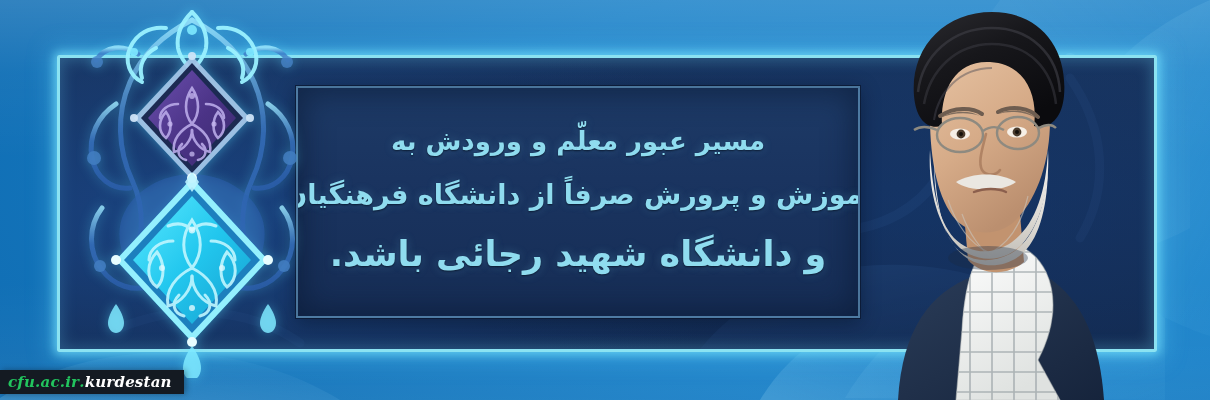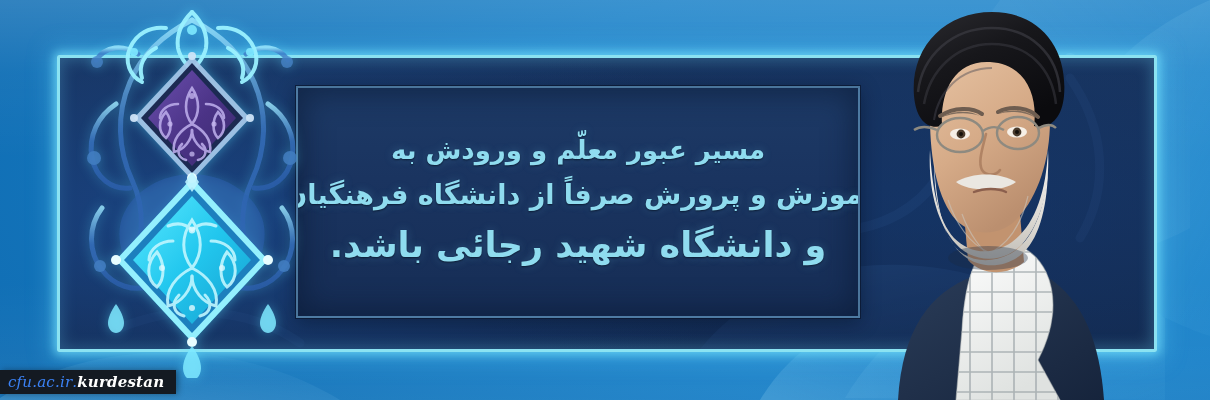--- a/index.html
+++ b/index.html
@@ -61,21 +61,21 @@
     left:296px;top:86px;
     width:560px;height:228px;
     border:2px solid rgba(118,176,214,.55);
     background:linear-gradient(180deg,#1d3a66 0%,#1a3460 40%,#162d55 100%);
     box-shadow:
       0 0 0 1px rgba(10,22,44,.7),
       inset 0 0 28px 6px rgba(9,24,50,.55),
       0 4px 18px rgba(4,14,32,.45);
     display:flex;flex-direction:column;
     align-items:center;justify-content:center;
-    gap:2px;
+    gap:11px;
     overflow:hidden;
   }
   .quote-line{
     color:#8fdcef;
     font-weight:700;
     font-size:27px;
     line-height:1.58;
     white-space:nowrap;
     direction:rtl;
     text-shadow:0 1px 2px rgba(5,16,34,.75), 0 0 10px rgba(110,200,235,.25);
@@ -109,21 +109,21 @@
     position:absolute;
     left:0px;top:370px;
     height:24px;
     padding:0 12px 0 8px;
     display:flex;align-items:center;
     background:#141a22;
     box-shadow:2px 0 6px rgba(0,0,0,.35);
   }
   .wm-a{color:#ffffff;font-weight:700;font-style:italic;font-size:15px;letter-spacing:.2px;
         font-family:"DejaVu Serif","Liberation Serif",serif;}
-  .wm-b{color:#3b82f6;font-weight:400;font-style:italic;font-size:15px;letter-spacing:.2px;
+  .wm-b{color:#22c55e;font-weight:700;font-style:italic;font-size:15px;letter-spacing:.2px;
         font-family:"DejaVu Serif","Liberation Serif",serif;}
 </style>
 </head>
 <body>
 
 <div class="stage">
 
   <div class="bg-base"></div>
 
   <div class="bg-swoosh">

